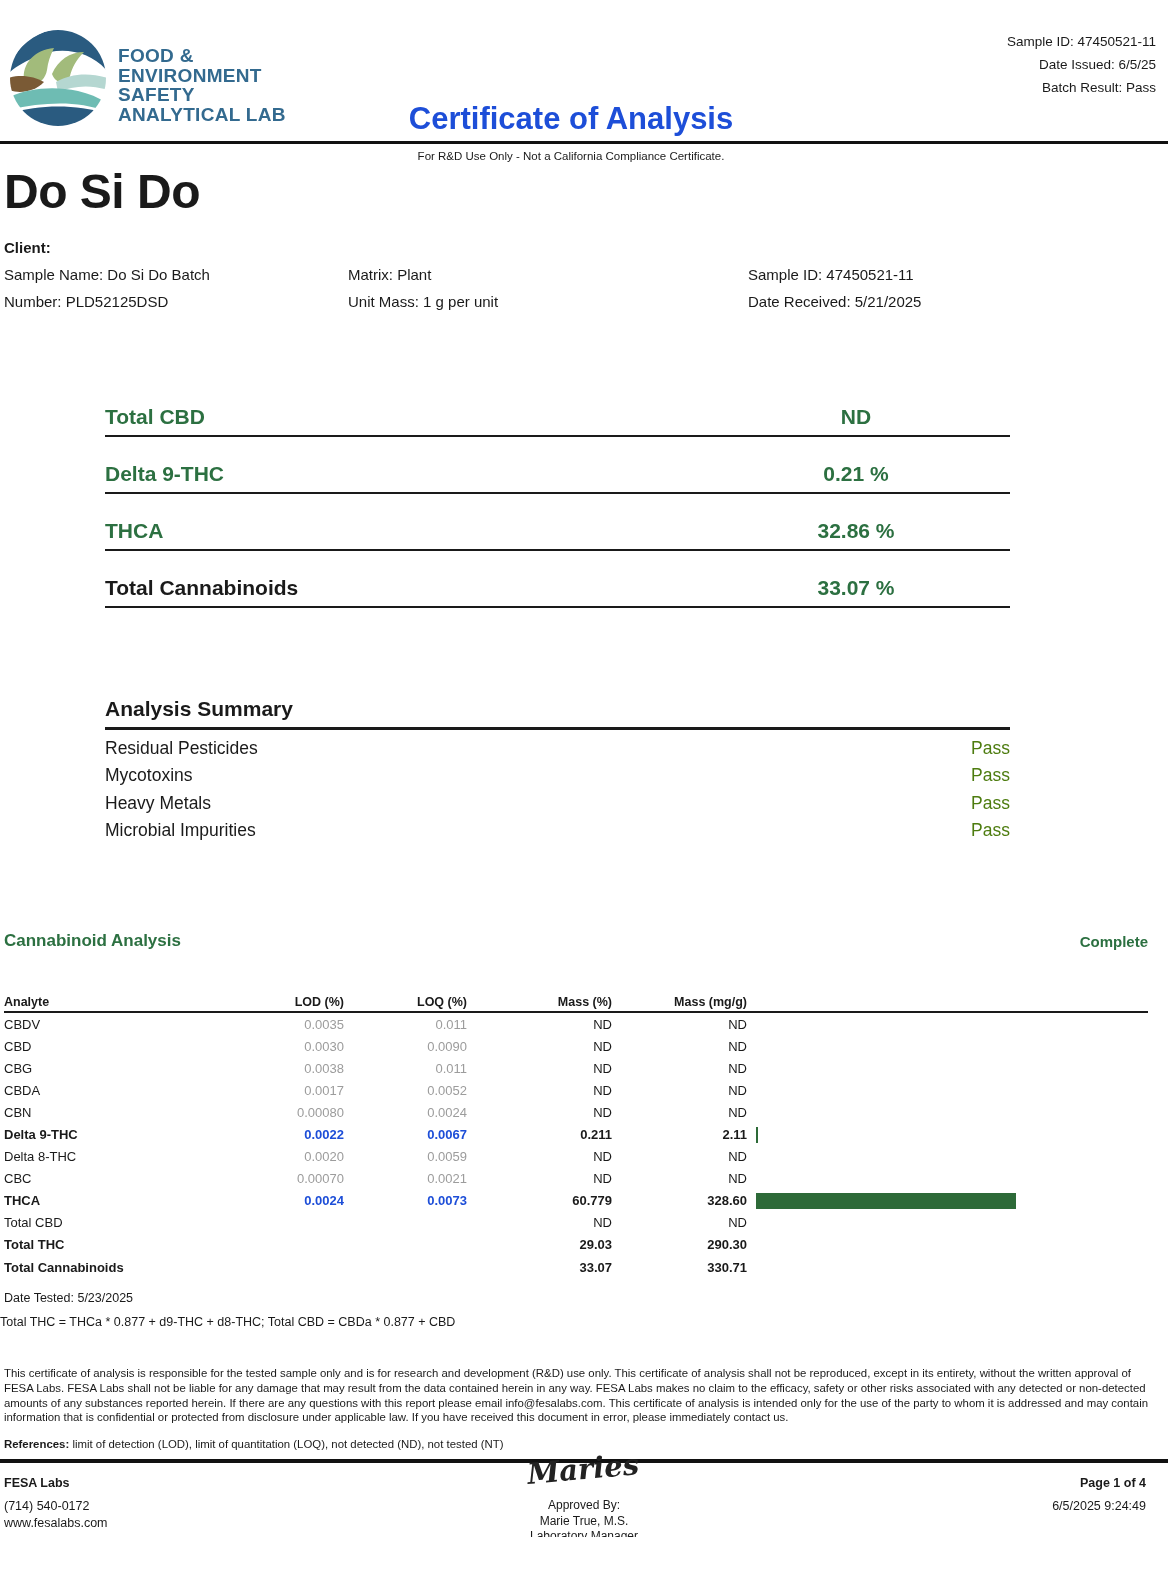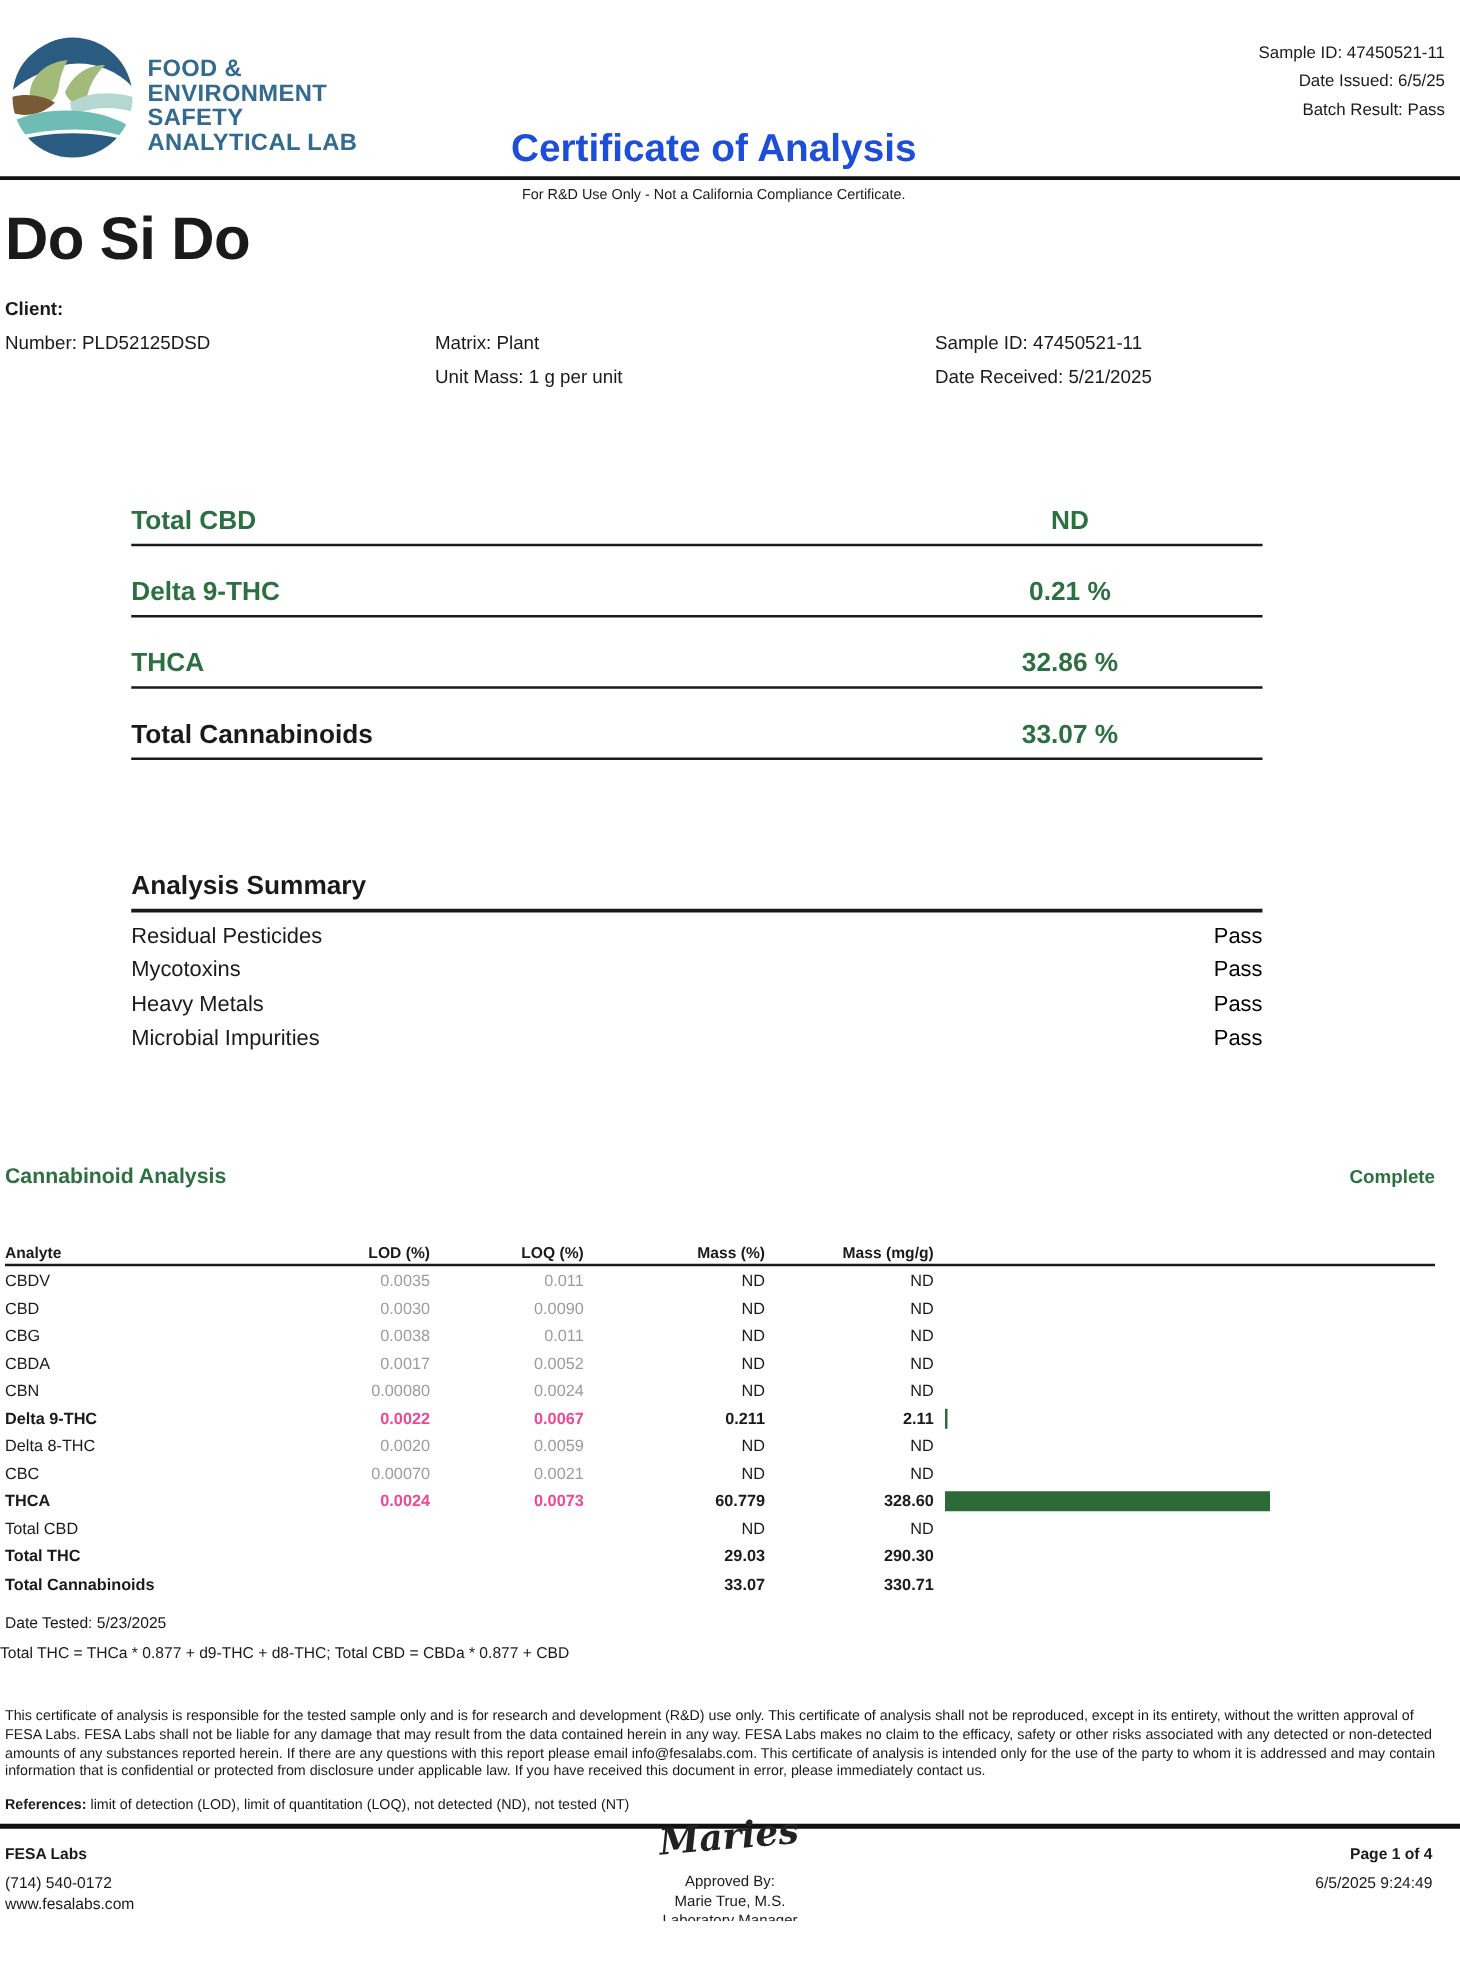--- a/index.html
+++ b/index.html
@@ -41,37 +41,37 @@
   .pot-row.black .pot-label { color:#1a1a1a; }
   .pot-value {
     position:absolute; left:660px; bottom:6px; width:182px; text-align:center;
     font-size:21px; font-weight:bold; color:#2c7041;
   }
   
   .analysis { position:absolute; left:105px; top:697px; width:905px; }
   .analysis h2 { font-size:21px; font-weight:bold; line-height:24px; padding-bottom:6px; border-bottom:3px solid #1a1a1a; }
   .as-rows { padding-top:5px; }
   .as-row { display:flex; justify-content:space-between; align-items:center; height:27.3px; font-size:17.5px; }
-  .as-result { color:#000000;margin-left:20px; }
+  .as-result { color:#4d7c0f;margin-left:20px; }
   
   .cannab { position:absolute; left:4px; top:931px; width:1144px; }
   .cannab-head { display:flex; justify-content:space-between; align-items:flex-start; }
   .cannab-title { font-size:17px; font-weight:bold; color:#2c7041; }
   .cannab-status { font-size:15px; font-weight:bold; color:#2c7041; margin-top:2px; }
   .ctable { margin-top:42px; }
   .trow {
     display:grid; grid-template-columns:236px 104px 123px 145px 135px 1fr;
     height:22.1px; align-items:center; font-size:13px;
   }
   .thead { height:20px; font-size:12.5px; font-weight:bold; border-bottom:2px solid #1a1a1a; }
   .c-analyte { text-align:left; }
   .c-lod, .c-loq, .c-masspct, .c-massmgg { text-align:right; }
   .tbody .c-lod, .tbody .c-loq { color:#9c9c9c; }
   .trow.bold { font-weight:bold; }
-  .trow.bold .c-lod, .trow.bold .c-loq { color:#ec4899; }
+  .trow.bold .c-lod, .trow.bold .c-loq { color:#1d4ed8; }
   .c-bar { height:100%; display:flex; align-items:center; padding-left:9px; }
   .bar { height:16px; background:#2d6a38; }
   
   .date-tested { position:absolute; left:4px; top:1291px; font-size:12.5px; }
   .formula { position:absolute; left:0; top:1315px; font-size:12.5px; }
   .disclaimer { position:absolute; left:4px; top:1366px; width:1158px; font-size:11.4px; line-height:14.8px; }
   .references { position:absolute; left:4px; top:1438px; font-size:11.4px; }
   .references b { font-weight:bold; }
   
   .footer-rule { position:absolute; left:0; top:1459px; width:1168px; height:4px; background:#111; }
@@ -126,20 +126,21 @@
 
   <div class="coa-title">Certificate of Analysis</div>
   <div class="header-rule"></div>
   <div class="coa-subtitle">For R&amp;D Use Only - Not a California Compliance Certificate.</div>
 
   <div class="product-name">Do Si Do</div>
   <div class="client-label">Client:</div>
 
   <div class="sample-grid">
     <div>
+      <div>Sample Name: Do Si Do Batch</div>
       <div>Number: PLD52125DSD</div>
     </div>
     <div>
       <div>Matrix: Plant</div>
       <div>Unit Mass: 1 g per unit</div>
     </div>
     <div>
       <div>Sample ID: 47450521-11</div>
       <div>Date Received: 5/21/2025</div>
     </div>

